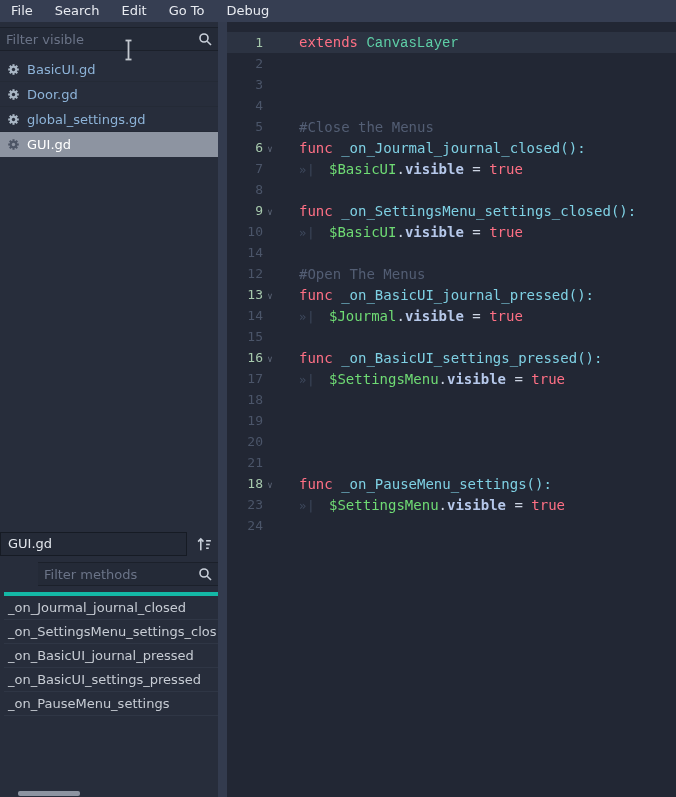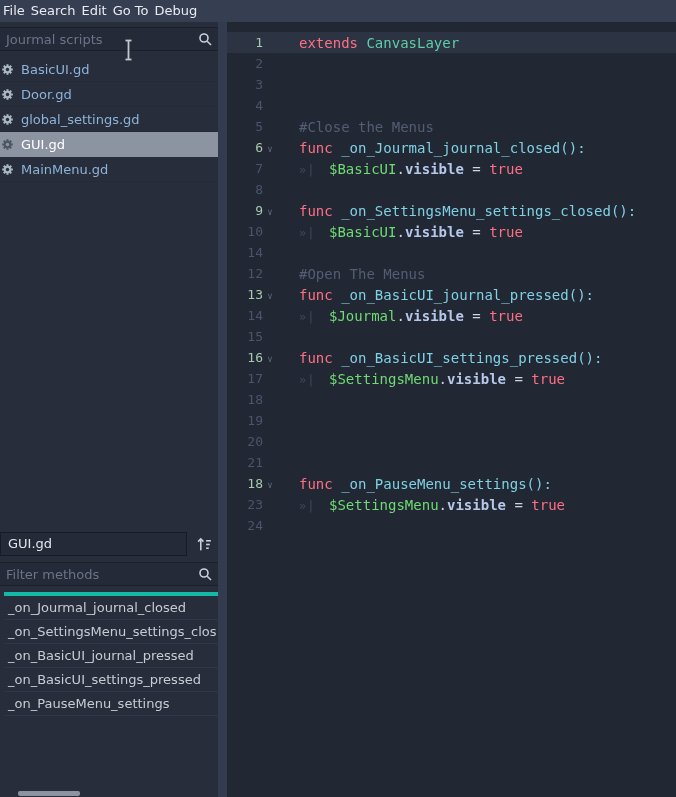--- a/index.html
+++ b/index.html
@@ -2,70 +2,70 @@
 <html style="--c-accent_keyword: #ff7085; --c-base_type: #5ecfa7; --c-function_def: #7fd1e4; --c-node_path: #6fdb74; --c-member: #b6c8ea; --c-operator: #cdd5e3; --c-comment: #535e74; --c-safe_line_number: #a7c9ad; --c-line_number: #4b5569; --c-selected_script_bg: #8d94a1; --c-script_label: #8db3d8;"><head>
 <meta charset="utf-8">
 <style>
   html,body{margin:0;padding:0;background:#161a22;}
   .app{position:relative;width:676px;height:797px;overflow:hidden;
        font-family:"DejaVu Sans","Liberation Sans",sans-serif;
        background:#222734;user-select:none;}
   
   .menubar{position:absolute;top:0;left:0;right:0;height:22px;background:#363e52;
            border-bottom:1px solid #1c212c;display:flex;align-items:center;}
-  .mitem{color:#e8ebf1;font-size:13px;padding:0 3px;line-height:22px;cursor:default;}
+  .mitem{color:#e8ebf1;font-size:13px;padding:0 11px;line-height:22px;cursor:default;}
   
   .left{position:absolute;top:22px;left:0;width:218px;bottom:0;background:#272d3b;}
   .finput{position:absolute;left:0;right:0;height:24px;background:#242a37;
           border-top:1px solid #1b202a;border-bottom:1px solid #1b202a;
           display:flex;align-items:center;padding:0 6px;box-sizing:border-box;}
   .finput .ph{color:#6b7488;font-size:13px;flex:1;}
   .ficon{flex:0 0 auto;}
   .f-scripts{top:5px;}
   .scriptlist{position:absolute;top:35px;left:0;right:0;}
-  .srow{height:24px;display:flex;align-items:center;padding-left:1px;
+  .srow{height:24px;display:flex;align-items:center;padding-left:7px;
         border-bottom:1px solid #242a36;color:var(--c-script_label,#8db3d8);
         font-size:13px;cursor:default;}
   .srow .glabel{margin-left:7px;white-space:nowrap;overflow:hidden;}
   .srow.sel{background:var(--c-selected_script_bg,#8d94a1);color:#ffffff;border-bottom-color:var(--c-selected_script_bg,#8d94a1);}
   .gear .g1{stroke:#a9b6c4;}
   .gear .g2{fill:#a9b6c4;}
   .gear .hole{fill:#272d3b;}
   .srow.sel .gear .g1{stroke:#4d5565;}
   .srow.sel .gear .g2{fill:#4d5565;}
   .srow.sel .gear .hole{fill:#8d94a1;}
   
   .nbrow{position:absolute;top:510px;left:0;right:0;height:24px;}
   .namebox{position:absolute;left:0;top:0;width:187px;height:24px;background:#242a37;
            border:1px solid #161b24;box-sizing:border-box;color:#e2e6ec;font-size:13px;
            line-height:22px;padding-left:7px;}
   .sortbtn{position:absolute;left:193px;top:1px;width:23px;height:22px;background:transparent;
            border:none;padding:0;display:flex;align-items:center;justify-content:center;cursor:default;}
-  .f-methods{top:540px;}
+  .f-methods{top:540px;margin-left:38px;}
   .methodlist{position:absolute;top:570px;left:4px;right:0;border-top:4px solid #14b8a6;text-align:center;}
   .mrow{height:23px;display:flex;align-items:center;padding-left:4px;
         border-bottom:1px solid #2f3645;color:#c7ccd4;font-size:13px;
         white-space:nowrap;overflow:hidden;cursor:default;}
   .hthumb{position:absolute;left:18px;bottom:1px;width:62px;height:5px;background:#8d94a1;
           border-radius:2px;}
   
   .splitter{position:absolute;top:22px;left:218px;width:9px;bottom:0;background:#333b4e;cursor:col-resize;}
   
   .editor{position:absolute;top:22px;left:227px;right:0;bottom:0;background:#222734;
           font-family:"DejaVu Sans Mono","Liberation Mono",monospace;overflow:hidden;}
   .codewrap{padding-top:10px;}
   .cl{height:21px;display:flex;align-items:center;white-space:pre;}
   .cl.cur{background:#2c3342;}
   .ln{width:36px;text-align:right;font-size:13px;color:var(--c-line_number,#4b5569);flex:0 0 auto;}
   .ln.safe{color:var(--c-safe_line_number,#a7c9ad);}
   .fold{width:14px;text-align:center;font-size:9px;color:#5d6678;flex:0 0 auto;padding-top:2px;}
   .ct{margin-left:22px;font-size:14px;color:#cdd5e3;}
   .tab{display:inline-block;width:30px;color:#3e495d;font-size:12px;letter-spacing:1px;}
   .tok-kw{color:var(--c-accent_keyword,#ff7085);}
-  .tok-type{color:var(--c-base_type,#5ecfa7);}
+  .tok-type{color:var(--c-base_type,#5ecfa7);font-family:Liberation Mono, monospace;}
   .tok-fn{color:var(--c-function_def,#7fd1e4);}
   .tok-np{color:var(--c-node_path,#6fdb74);}
   .tok-mb{color:var(--c-member,#b6c8ea);font-weight:bold;}
   .tok-pu{color:var(--c-operator,#cdd5e3);}
   .tok-cm{color:var(--c-comment,#535e74);}
   
   .ibeam{position:absolute;left:122px;top:39px;}
 </style>
 </head>
 <body>
@@ -76,21 +76,21 @@
       <span class="mitem">File</span>
       <span class="mitem">Search</span>
       <span class="mitem">Edit</span>
       <span class="mitem">Go To</span>
       <span class="mitem">Debug</span>
     </nav>
 
   <aside class="left">
 
     <div class="finput f-scripts">
-      <span class="ph">Jourmal scripts</span>
+      <span class="ph">Filter visible</span>
       <svg class="ficon" width="14" height="14" viewBox="0 0 14 14" fill="none" stroke="#c9d0da" stroke-width="1.6">
         <circle cx="6" cy="6" r="4"></circle>
           <line x1="9.2" y1="9.2" x2="13" y2="13"></line>
       </svg>
     </div>
 
     <div class="scriptlist" id="scriptList">
         <div class="srow">
           <svg class="gear" width="13" height="13" viewBox="0 0 16 16">
             <g class="g1" stroke-width="2.6">
@@ -135,33 +135,20 @@
             <g class="g1" stroke-width="2.6">
               <line x1="8" y1="1.5" x2="8" y2="14.5"></line>
               <line x1="1.5" y1="8" x2="14.5" y2="8"></line>
               <line x1="3.4" y1="3.4" x2="12.6" y2="12.6"></line>
               <line x1="12.6" y1="3.4" x2="3.4" y2="12.6"></line>
             </g>
             <circle class="g2" cx="8" cy="8" r="4.6"></circle>
             <circle class="hole" cx="8" cy="8" r="2.1"></circle>
           </svg>
           <span class="glabel">GUI.gd</span>
-        </div>
-        <div class="srow">
-          <svg class="gear" width="13" height="13" viewBox="0 0 16 16">
-            <g class="g1" stroke-width="2.6">
-              <line x1="8" y1="1.5" x2="8" y2="14.5"></line>
-              <line x1="1.5" y1="8" x2="14.5" y2="8"></line>
-              <line x1="3.4" y1="3.4" x2="12.6" y2="12.6"></line>
-              <line x1="12.6" y1="3.4" x2="3.4" y2="12.6"></line>
-            </g>
-            <circle class="g2" cx="8" cy="8" r="4.6"></circle>
-            <circle class="hole" cx="8" cy="8" r="2.1"></circle>
-          </svg>
-          <span class="glabel">MainMenu.gd</span>
         </div>
       </div>
 
     <div class="nbrow">
       <div class="namebox">
         <span>GUI.gd</span>
       </div>
       <button class="sortbtn">
         <svg width="17" height="17" viewBox="0 0 16 16" fill="none" stroke="#c9d0da" stroke-width="1.5">
           <line x1="4.5" y1="3" x2="4.5" y2="13.5"></line>

